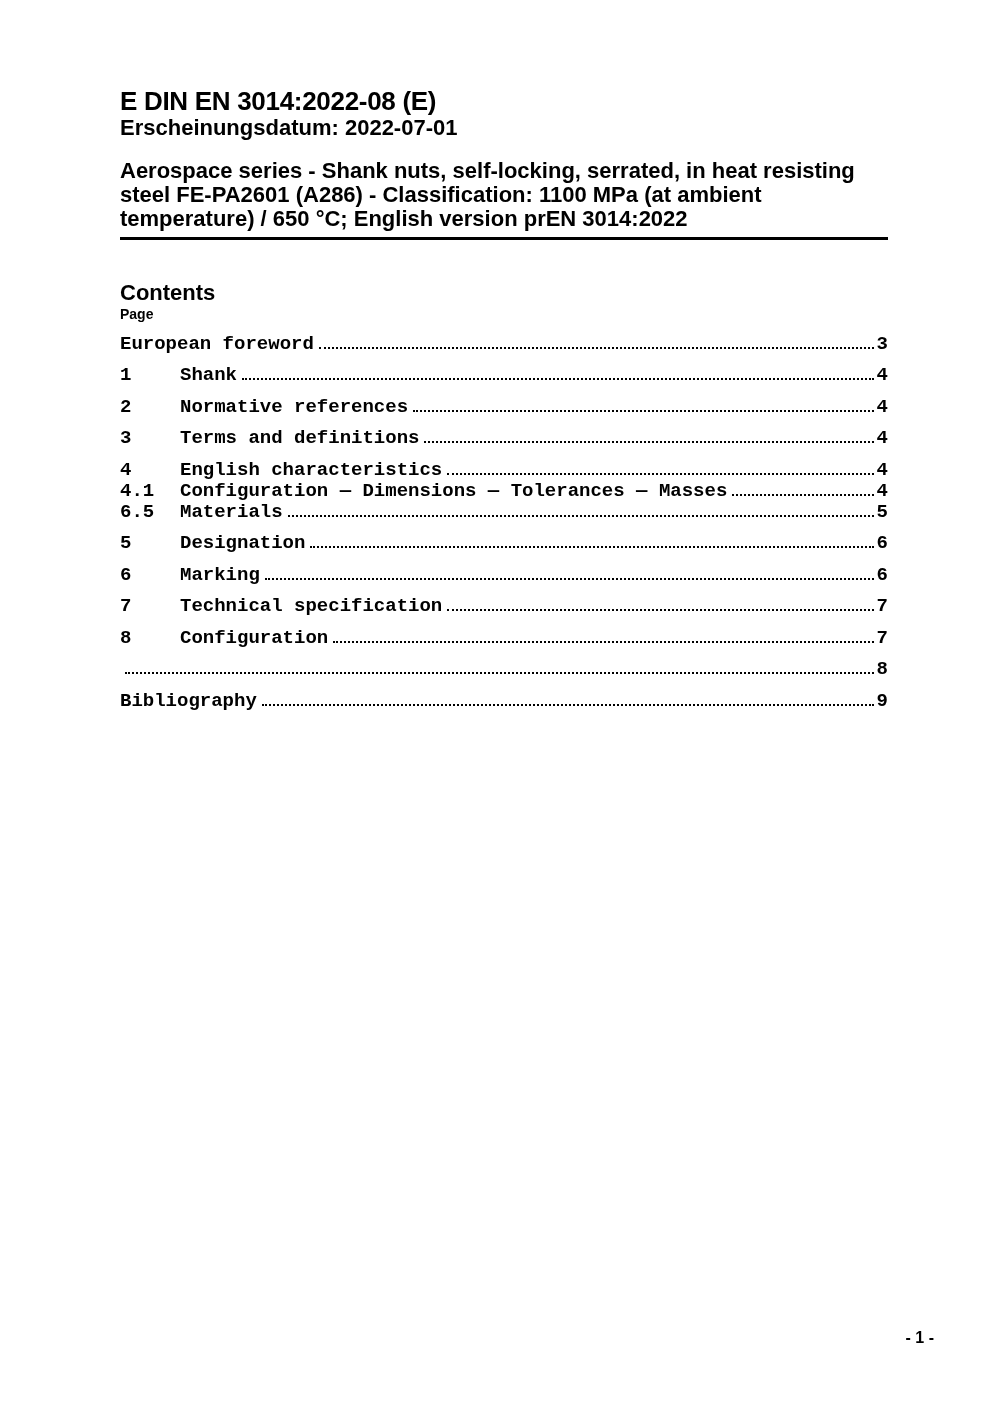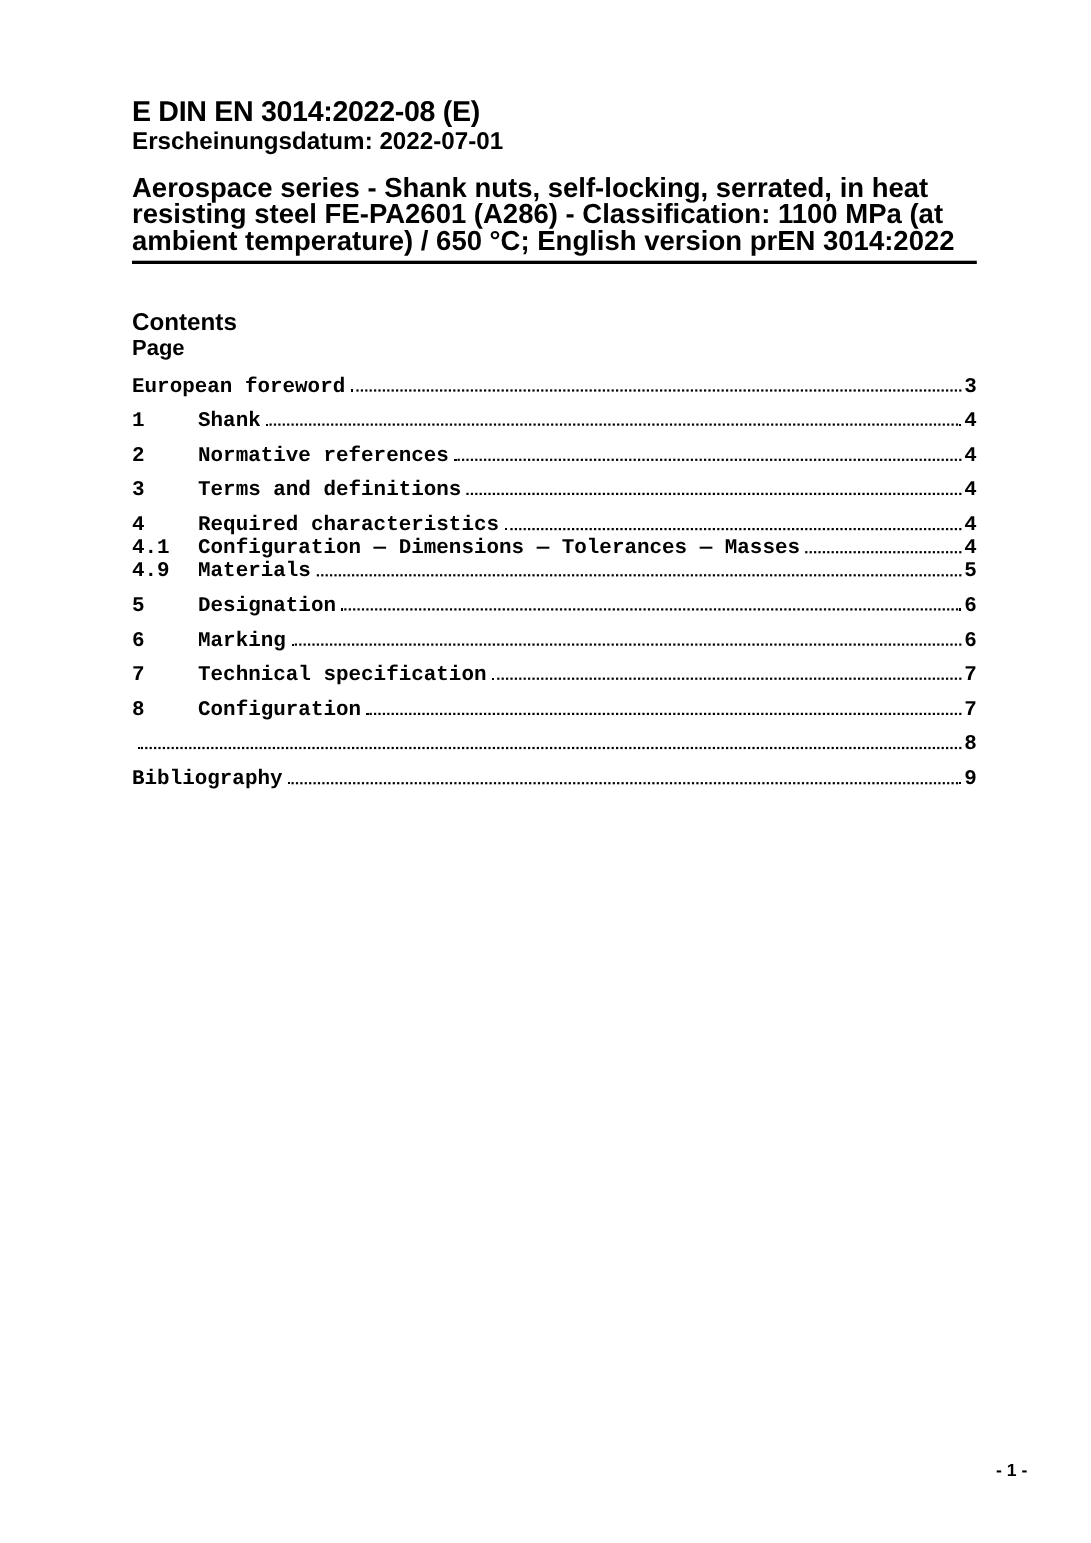--- a/index.html
+++ b/index.html
@@ -27,40 +27,40 @@
     white-space: nowrap;
   }
   .release-date {
     font-size: 22px;
     line-height: 20px;
     font-weight: bold;
     margin-top: 2px;
   }
   .description {
     margin-top: 21px;
-    font-size: 25px;
+    font-size: 22px;
     line-height: 24px;
     font-weight: bold;
     padding-bottom: 6px;
     border-bottom: 3px solid #000;
   }
   .contents-header {
     display: flex;
     justify-content: space-between;
     align-items: baseline;
     margin-top: 40px;
     flex-direction: column;
   }
   .contents-title {
     font-size: 22px;
     line-height: 26px;
     font-weight: bold;
   }
   .page-col-label {
-    font-size: 20px;
+    font-size: 14px;
     font-weight: bold;
   }
   .toc {
     margin-top: 11px;
     font-family: Liberation Mono, monospace;
     font-weight: bold;
     font-size: 19px;
   }
   .toc-entry {
     display: flex;
@@ -137,34 +137,34 @@
 
   <div class="toc-entry">
     <span class="toc-num">3</span>
     <span class="toc-label">Terms and definitions</span>
     <span class="toc-leader"></span>
     <span class="toc-page">4</span>
   </div>
 
   <div class="toc-entry">
     <span class="toc-num">4</span>
-    <span class="toc-label">Required characteristics</span>
+    <span class="toc-label">English characteristics</span>
     <span class="toc-leader"></span>
     <span class="toc-page">4</span>
   </div>
 
   <div class="toc-entry sub">
     <span class="toc-num">4.1</span>
     <span class="toc-label">Configuration — Dimensions — Tolerances — Masses</span>
     <span class="toc-leader"></span>
     <span class="toc-page">4</span>
   </div>
 
   <div class="toc-entry sub">
-    <span class="toc-num">4.9</span>
+    <span class="toc-num">6.5</span>
     <span class="toc-label">Materials</span>
     <span class="toc-leader"></span>
     <span class="toc-page">5</span>
   </div>
 
   <div class="toc-entry">
     <span class="toc-num">5</span>
     <span class="toc-label">Designation</span>
     <span class="toc-leader"></span>
     <span class="toc-page">6</span>

